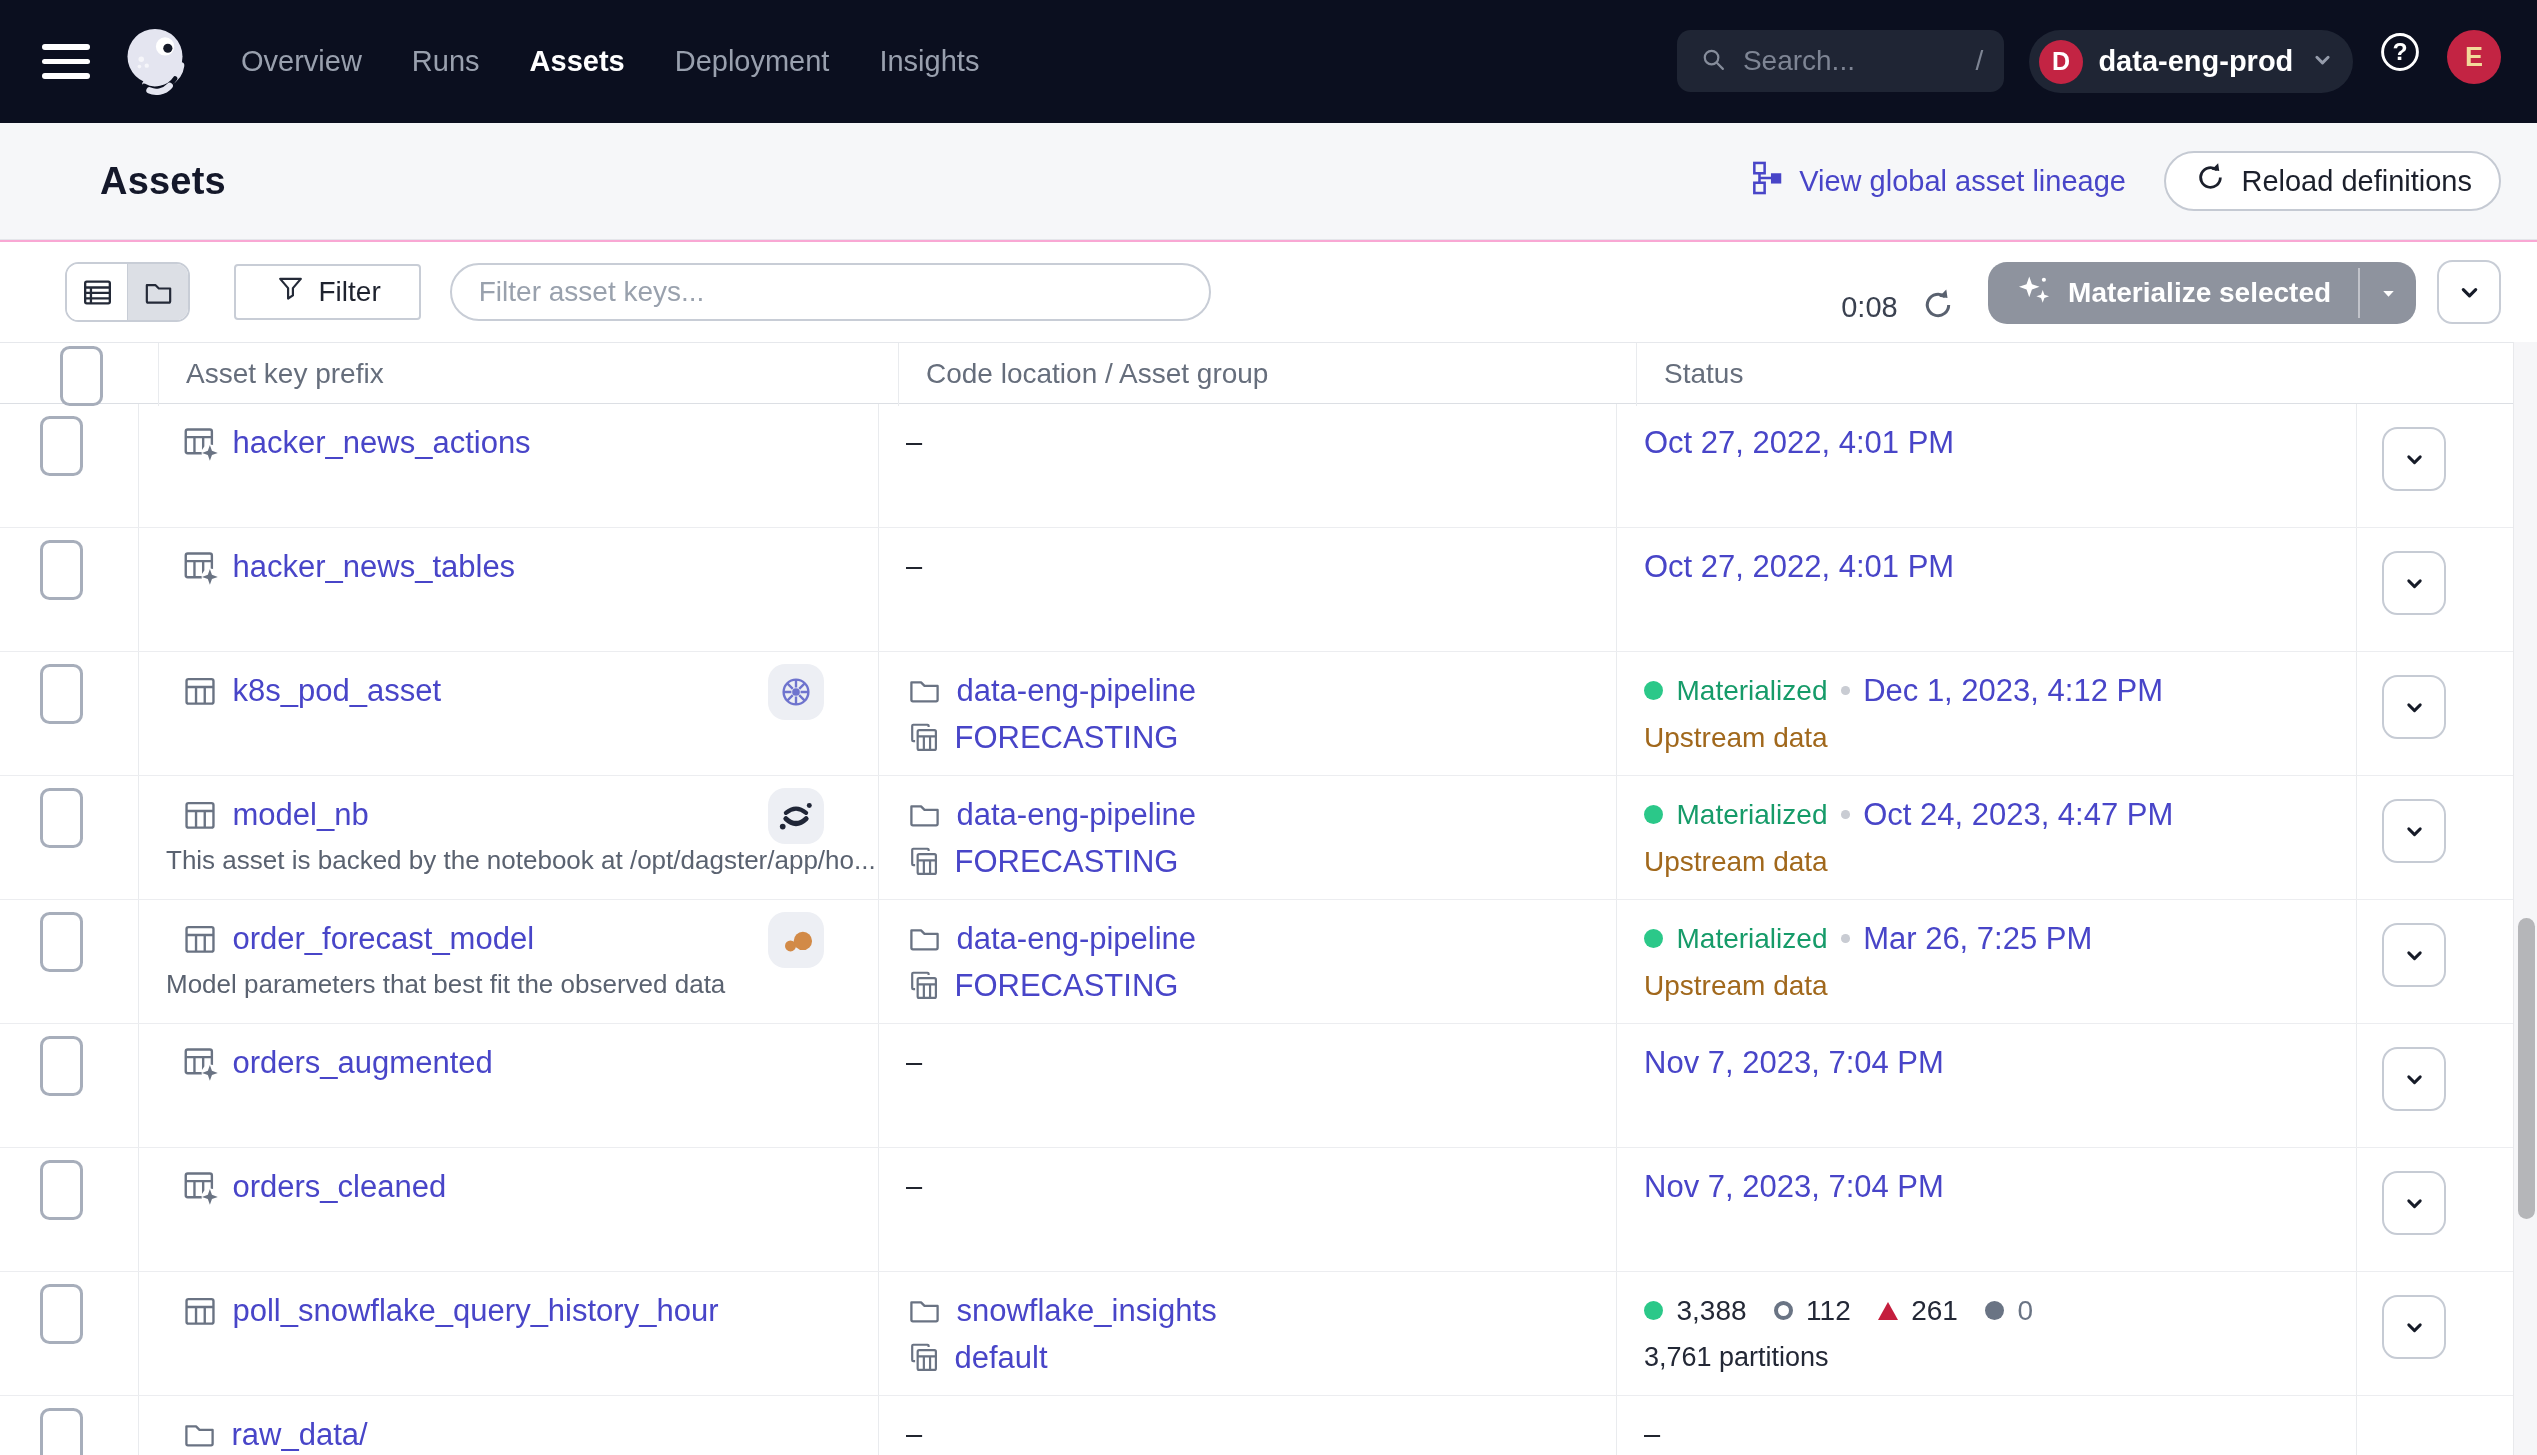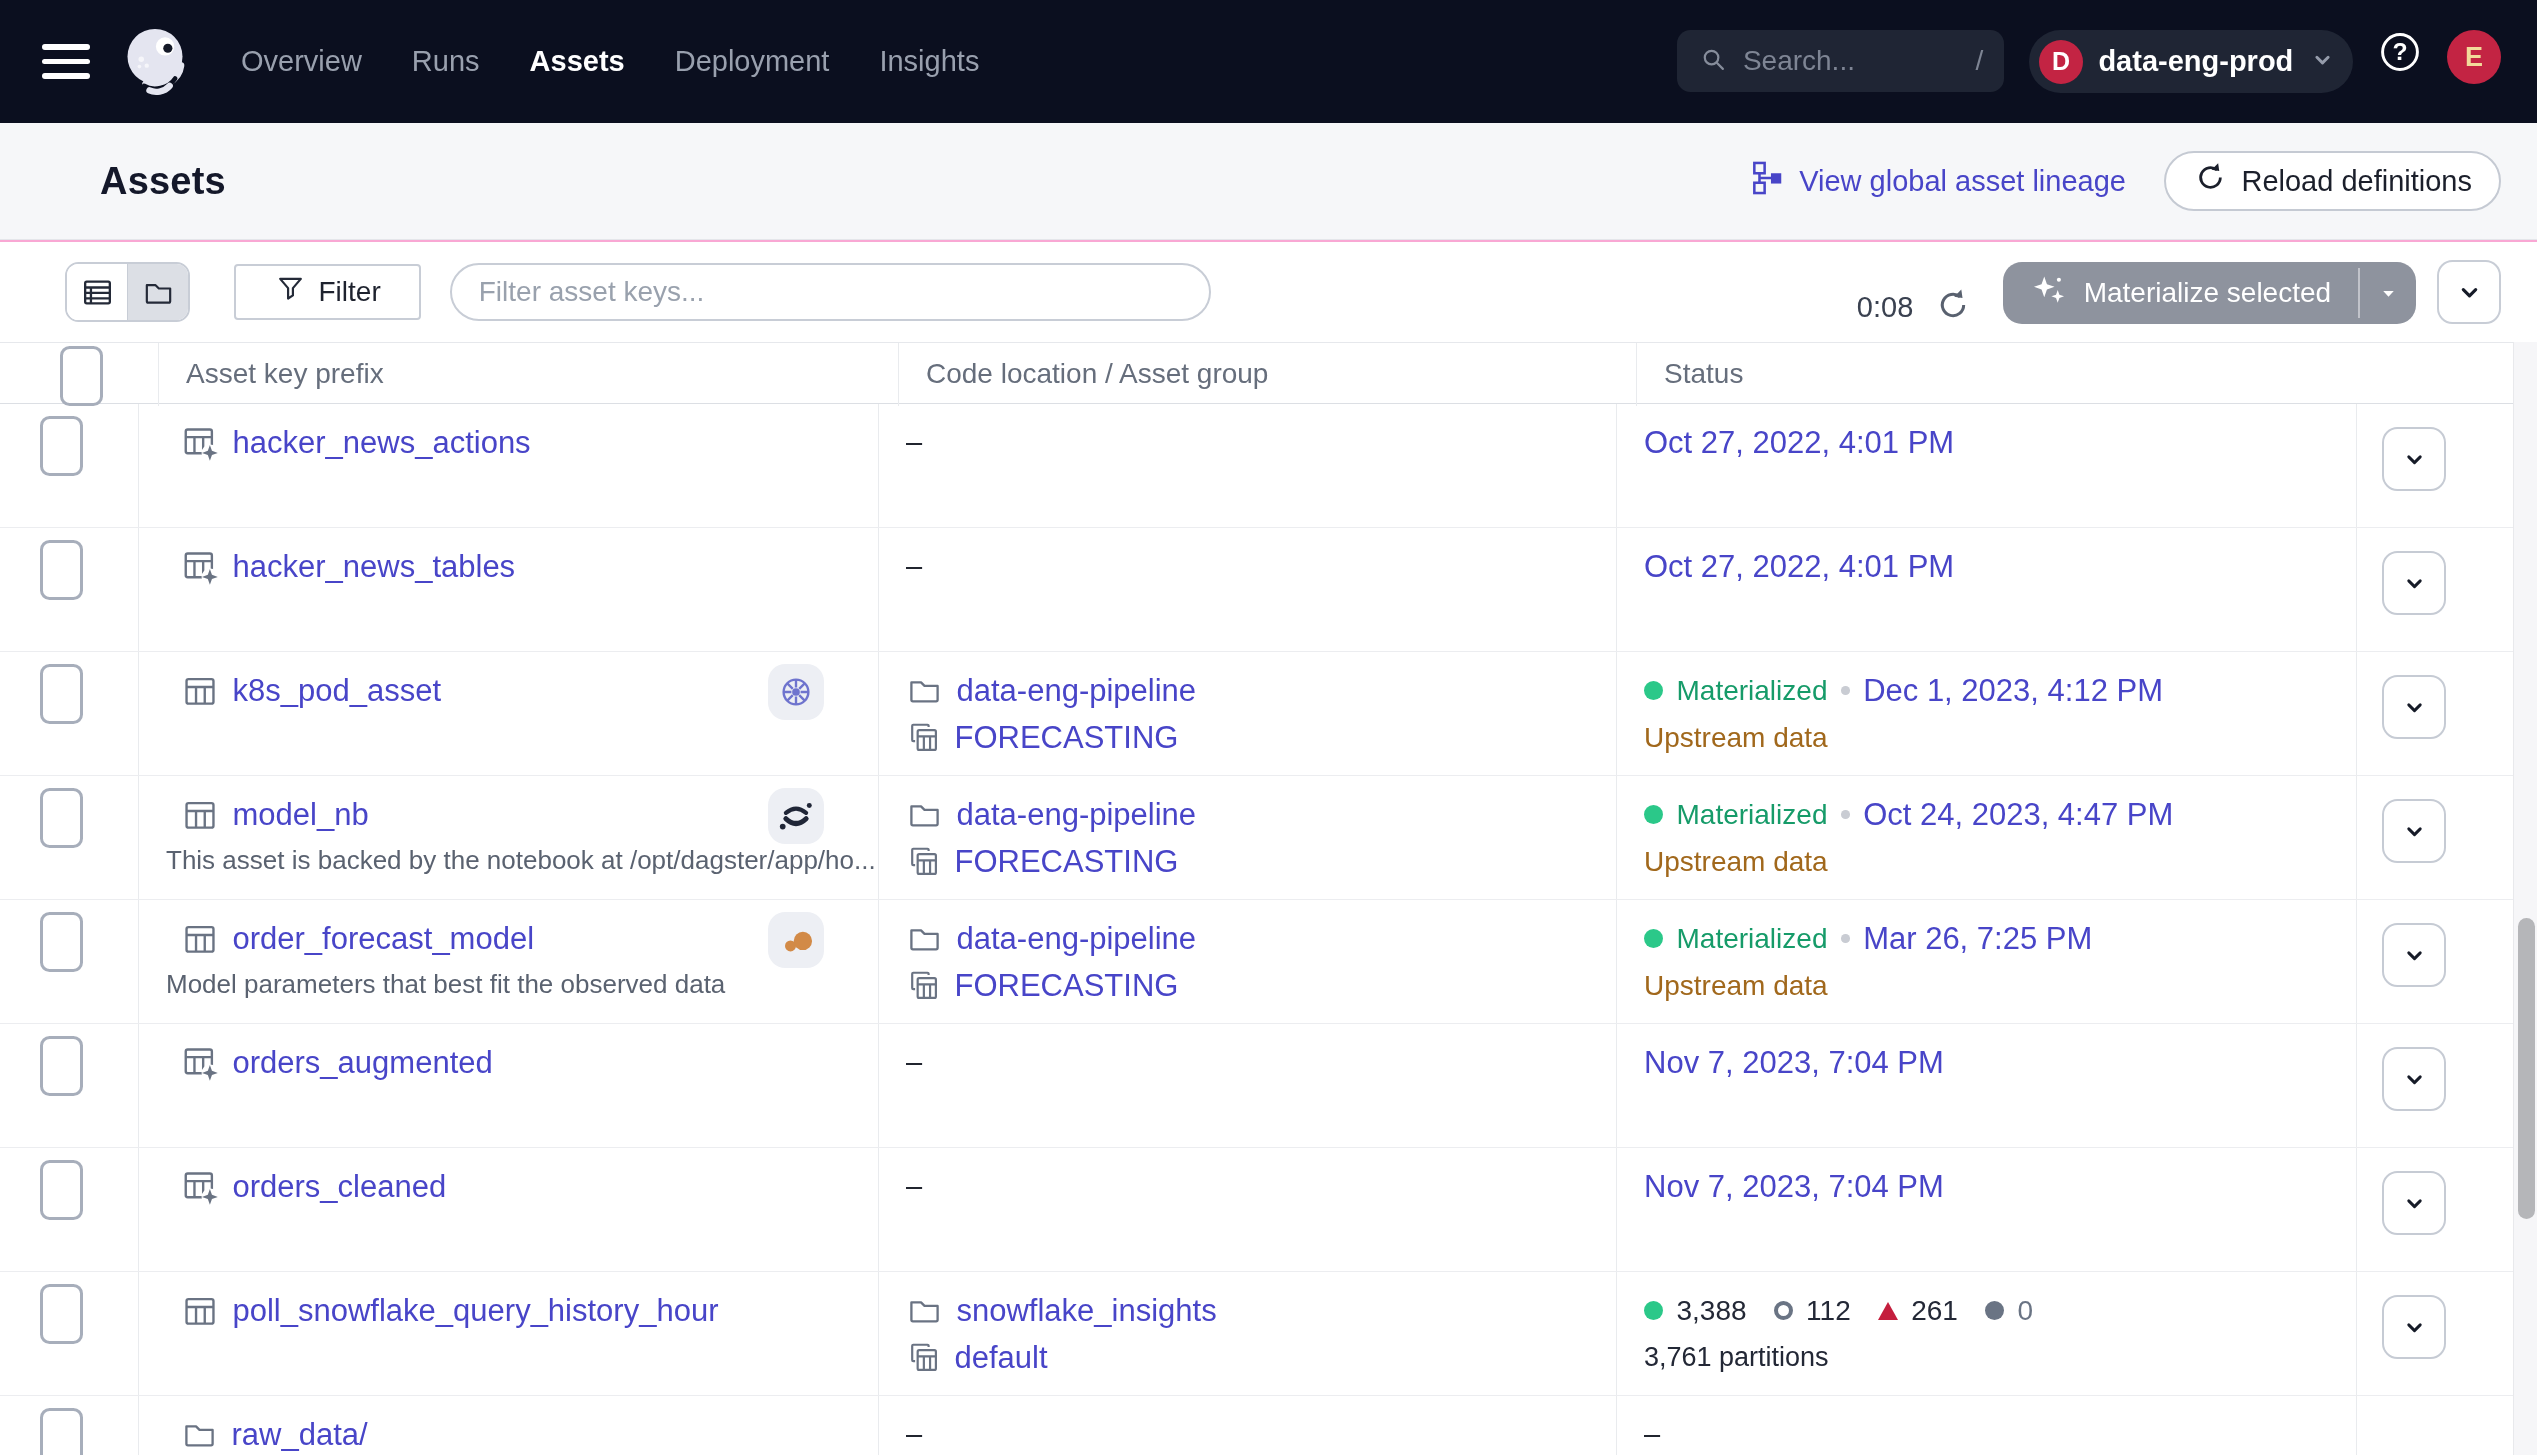--- a/index.html
+++ b/index.html
@@ -50,21 +50,21 @@
               font-size:28px;color:#1E222E;cursor:pointer;}
   .filter-input{margin-left:29px;width:761px;height:58px;border:2.4px solid #C8CDD6;border-radius:30px;
                 box-sizing:border-box;padding:0 27px;font-size:28px;color:#1C212E;outline:none;
                 font-family:"Liberation Sans",sans-serif;}
   .filter-input::placeholder{color:#99A1AD;}
   .tb-right{margin-left:auto;display:flex;align-items:flex-end;}
   .timer{font-size:29px;color:#3A4150;}
   .refresh-sm{margin-left:21px;width:38px;height:38px;cursor:pointer;}
   .mat-btn{margin-left:31px;height:62px;border-radius:19px;background:#8E939E;color:#fff;display:flex;
            align-items:stretch;overflow:hidden;cursor:pointer;}
-  .mat-main{display:flex;align-items:center;gap:15.4px;padding:0 27px;font-size:28px;}
+  .mat-main{display:flex;align-items:center;gap:15.4px;padding:0 27px;font-size:28px;font-weight:bold;}
   .mat-div{width:1.9px;background:rgba(255,255,255,.45);margin:5.8px 0;}
   .mat-caret{width:56px;display:flex;align-items:center;justify-content:center;}
   .collapse-btn{margin-left:21px;width:60px;height:60px;border:2.4px solid #C8CDD6;border-radius:15.4px;
                 background:#fff;display:flex;align-items:center;justify-content:center;cursor:pointer;}
 
   
   .table-area{position:absolute;left:0;top:342px;right:25px;bottom:0;overflow:hidden;background:#fff;}
   .t-row{display:grid;grid-template-columns:139px 740px 738px 740px 155px;}
   .t-head{height:60px;border-top:1.9px solid #E6E8EC;border-bottom:1.9px solid #DCDFE4;
           color:#666E7C;font-size:28px;padding-left:20px;}

